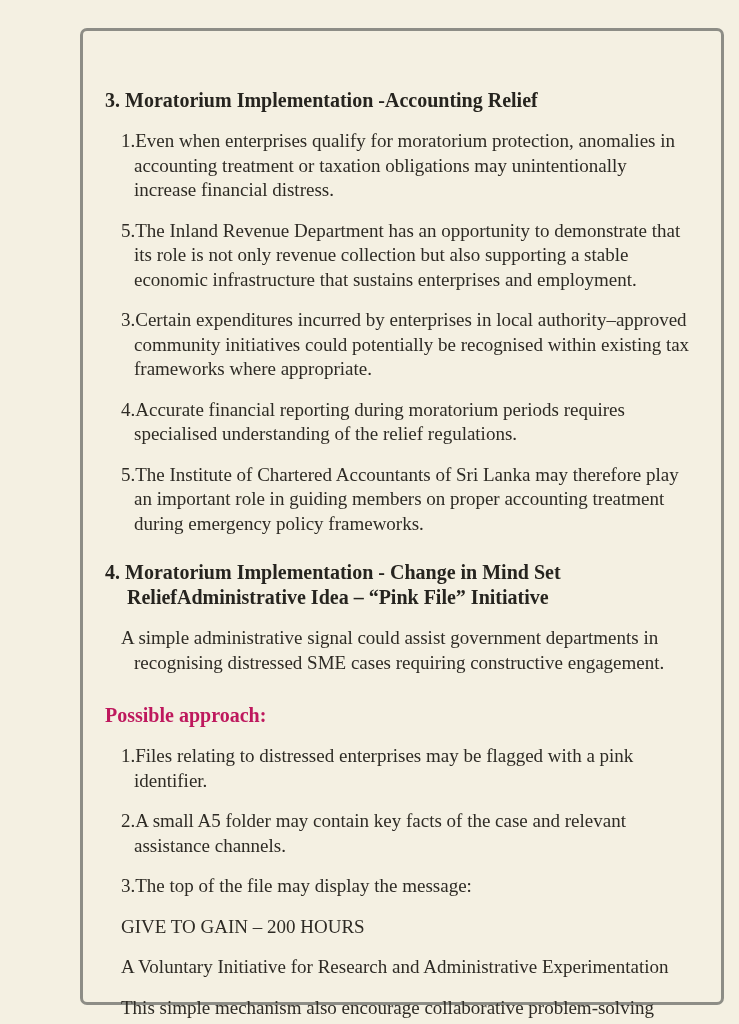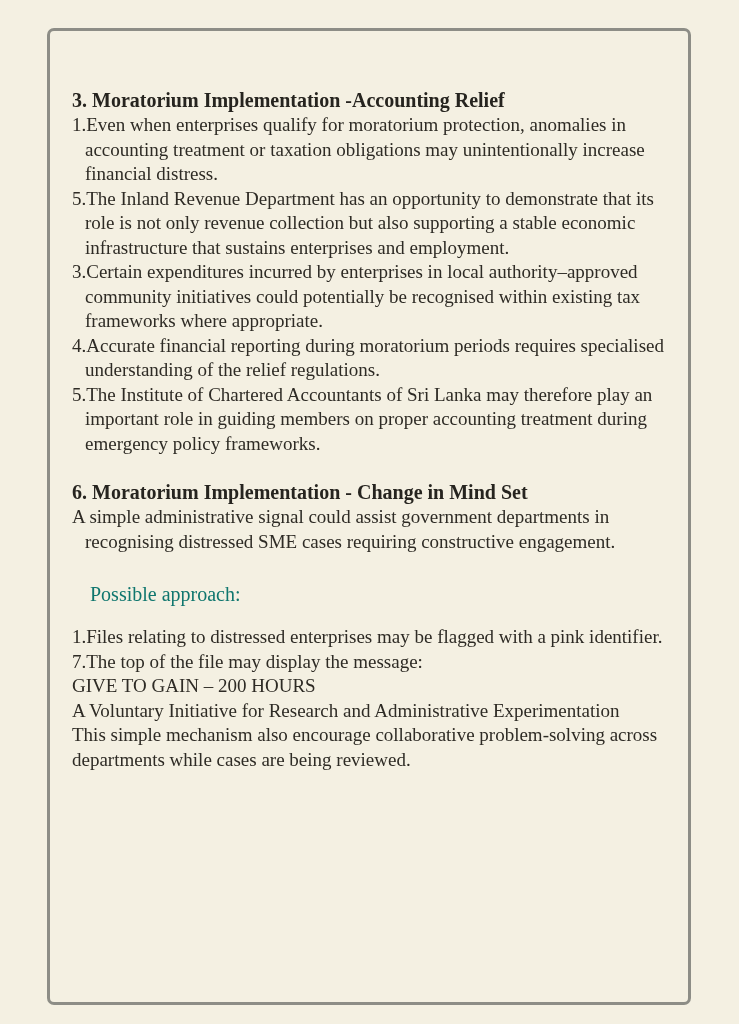--- a/index.html
+++ b/index.html
@@ -10,21 +10,21 @@
     width: 739px;
     height: 1024px;
     background: #f4f0e2;
     font-family: "Liberation Serif", "DejaVu Serif", serif;
     color: #2e2b25;
     position: relative;
     overflow: hidden;
   }
   .frame {
     position: absolute;
-    left: 47px;
+    left: 80px;
     top: 28px;
     width: 644px;
     height: 977px;
     box-sizing: border-box;
     border: 3px solid #8d8d86;
     border-radius: 7px;
     padding: 57px 16px 0 22px;
     background: #f4f0e2;
   }
   .content {
@@ -33,28 +33,28 @@
   h2 {
     margin: 0;
     font-size: 20px;
     line-height: 25px;
     font-weight: bold;
     color: #26241f;
   }
   h2 .h-line1 { display: block; }
   h2 .h-line2 { display: block; margin-left: 22px; }
   h3 {
-    margin: 18px;
+    margin: 0;
     font-size: 20px;
     line-height: 25px;
-    font-weight: normal;
-    color: #0f766e;
+    font-weight: bold;
+    color: #be185d;
   }
   p {
-    margin: 0;
+    margin: 16px;
     font-size: 19px;
     line-height: 24.5px;
   }
   .hang {
     padding-left: 13px;
     text-indent: -13px;
   }
   .sec-mindset { margin-top: 24px; }
   .sec-approach { margin-top: 28px; }
   .plain-line { padding-left: 0; text-indent: 0; }
@@ -73,30 +73,32 @@
         <p class="hang">1.Even when enterprises qualify for moratorium protection, anomalies in accounting treatment or taxation obligations may unintentionally increase financial distress.</p>
         <p class="hang">5.The Inland Revenue Department has an opportunity to demonstrate that its role is not only revenue collection but also supporting a stable economic infrastructure that sustains enterprises and employment.</p>
         <p class="hang">3.Certain expenditures incurred by enterprises in local authority–approved community initiatives could potentially be recognised within existing tax frameworks where appropriate.</p>
         <p class="hang">4.Accurate financial reporting during moratorium periods requires specialised understanding of the relief regulations.</p>
         <p class="hang">5.The Institute of Chartered Accountants of Sri Lanka may therefore play an important role in guiding members on proper accounting treatment during emergency policy frameworks.</p>
       </div>
     </section>
 
     <section class="sec-mindset">
       <h2>
-        <span class="h-line1">6. Moratorium Implementation - Change in Mind Set</span>
+        <span class="h-line1">4. Moratorium Implementation - Change in Mind Set</span>
+        <span class="h-line2">ReliefAdministrative Idea – “Pink File” Initiative</span>
       </h2>
       <p class="hang">A simple administrative signal could assist government departments in recognising distressed SME cases requiring constructive engagement.</p>
     </section>
 
     <section class="sec-approach">
       <h3>Possible approach:</h3>
       <div>
         <p class="hang">1.Files relating to distressed enterprises may be flagged with a pink identifier.</p>
-        <p class="hang">7.The top of the file may display the message:</p>
+        <p class="hang">2.A small A5 folder may contain key facts of the case and relevant assistance channels.</p>
+        <p class="hang">3.The top of the file may display the message:</p>
       </div>
       <p class="plain-line">GIVE TO GAIN – 200 HOURS</p>
       <p class="plain-line">A Voluntary Initiative for Research and Administrative Experimentation</p>
       <p class="plain-line">This simple mechanism also encourage collaborative problem-solving across departments while cases are being reviewed.</p>
     </section>
 
   </div>
 </div>
 
 </body></html>

